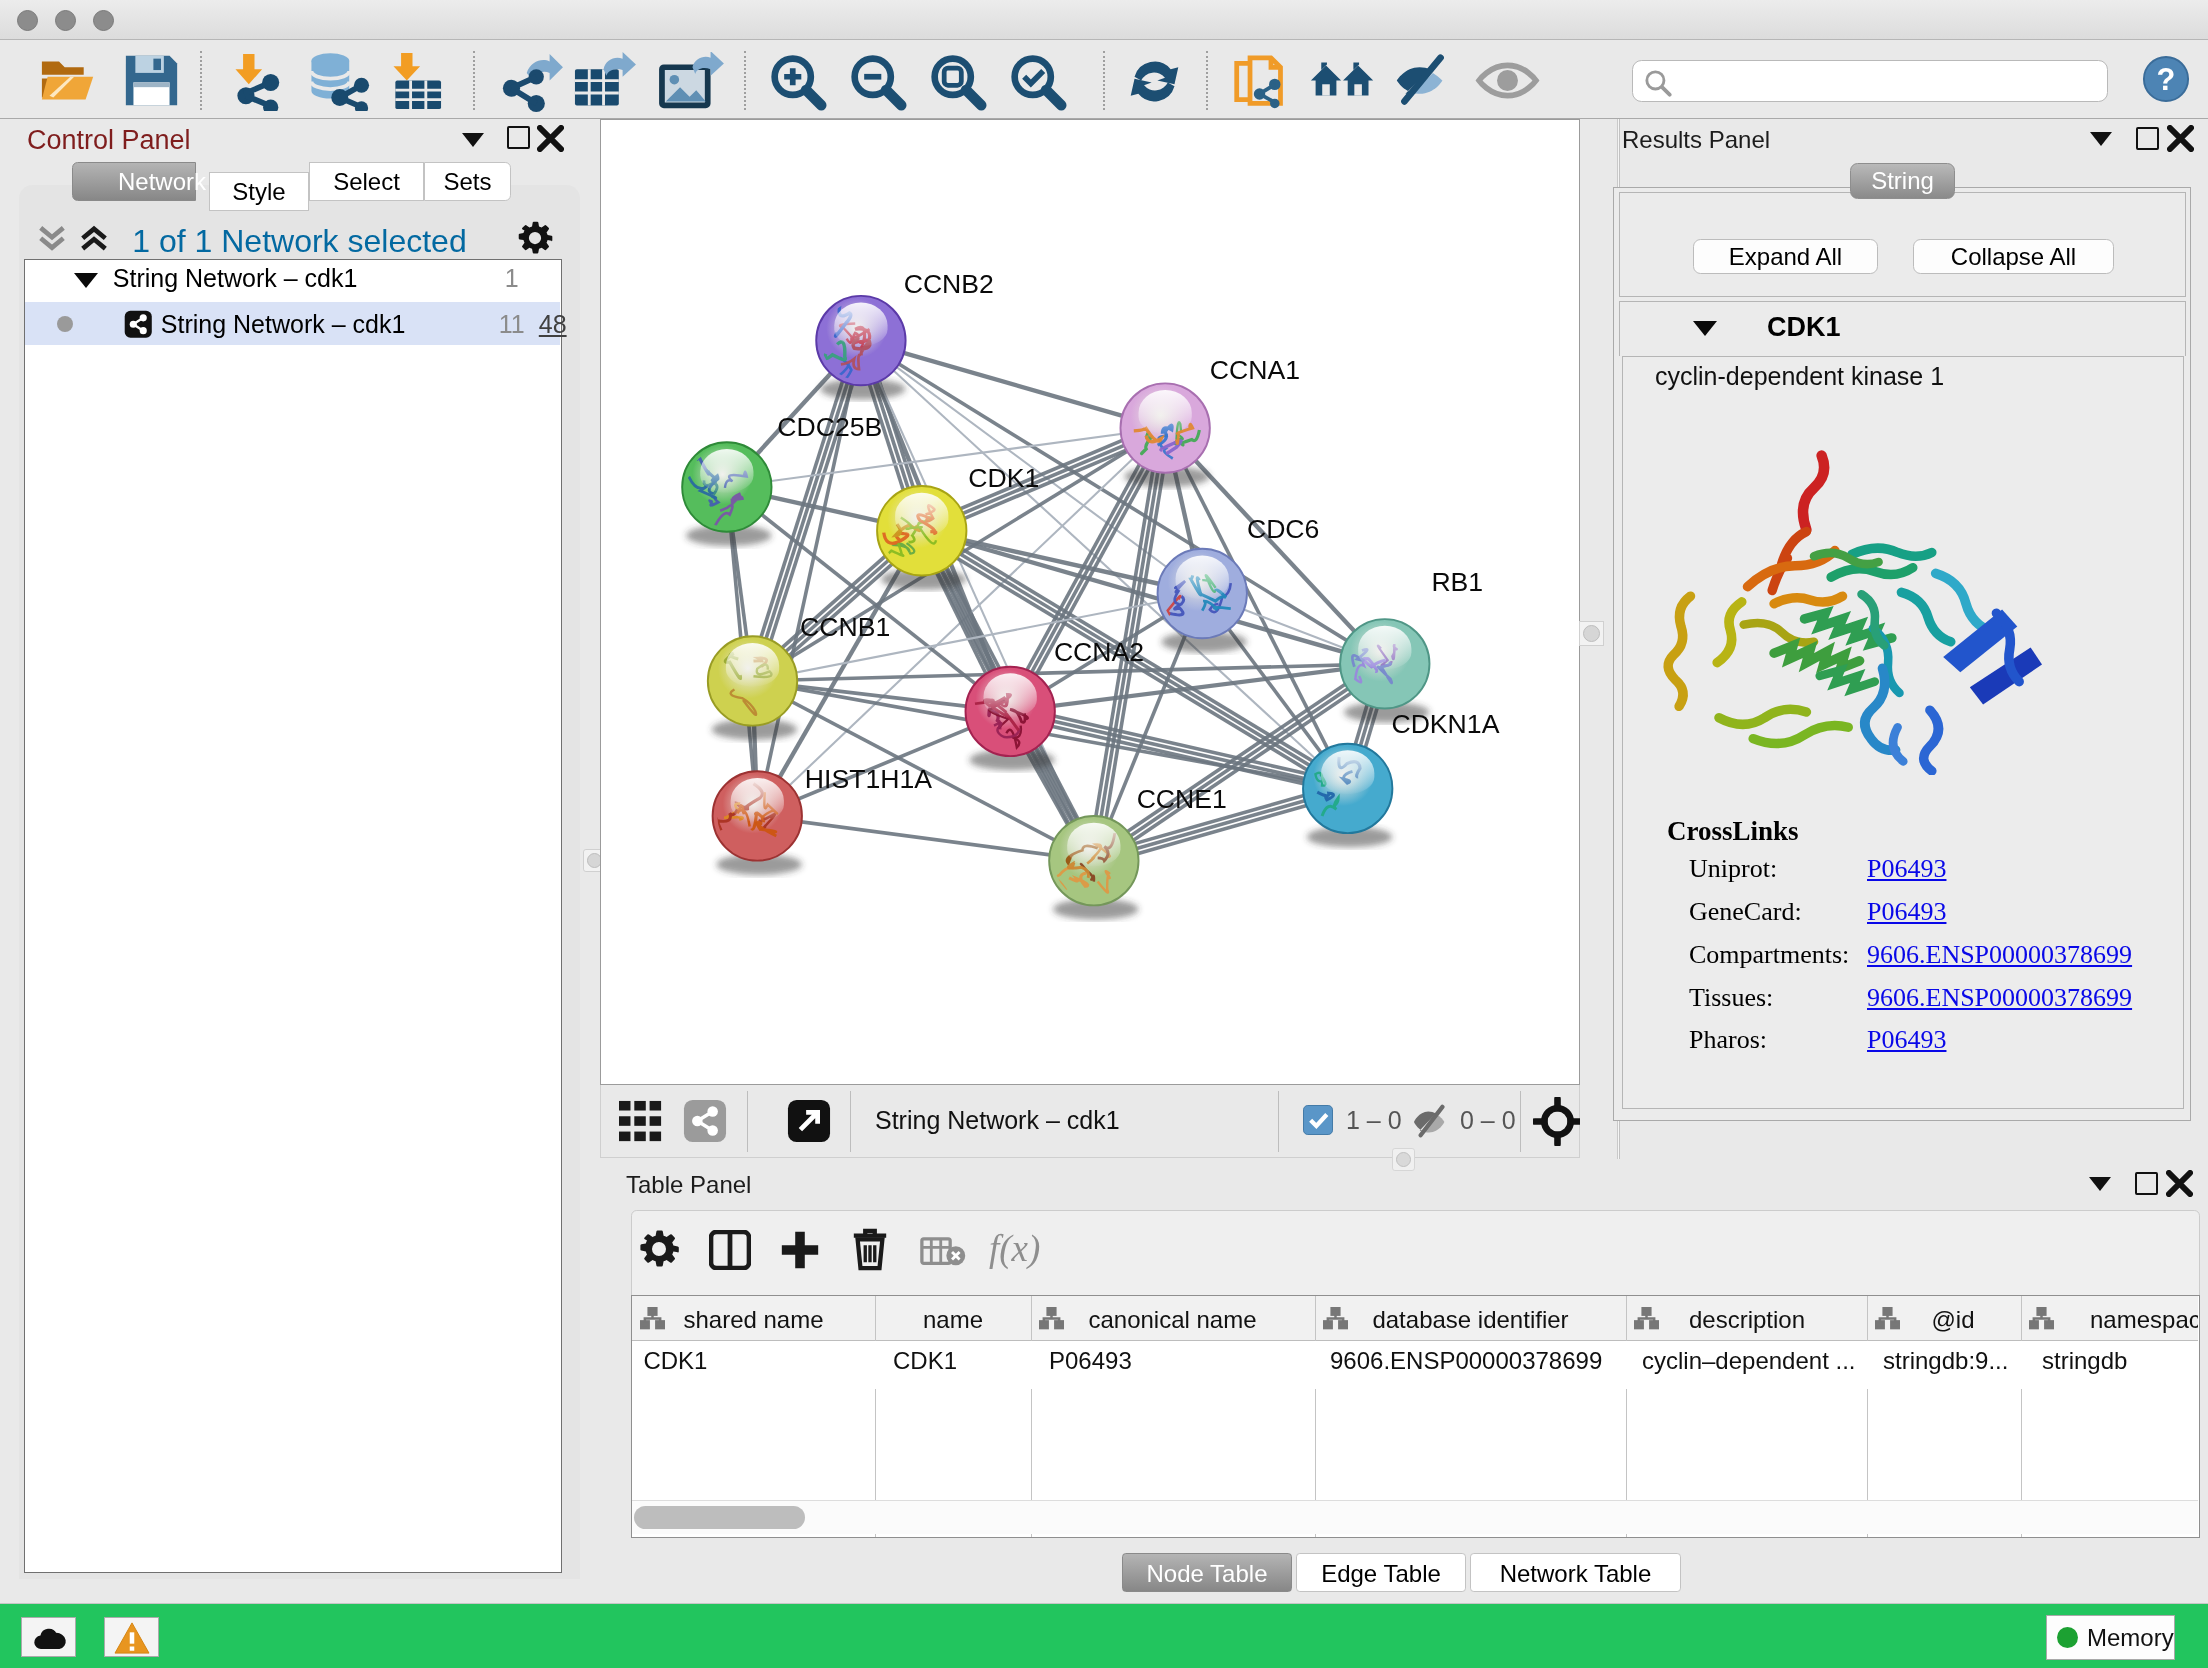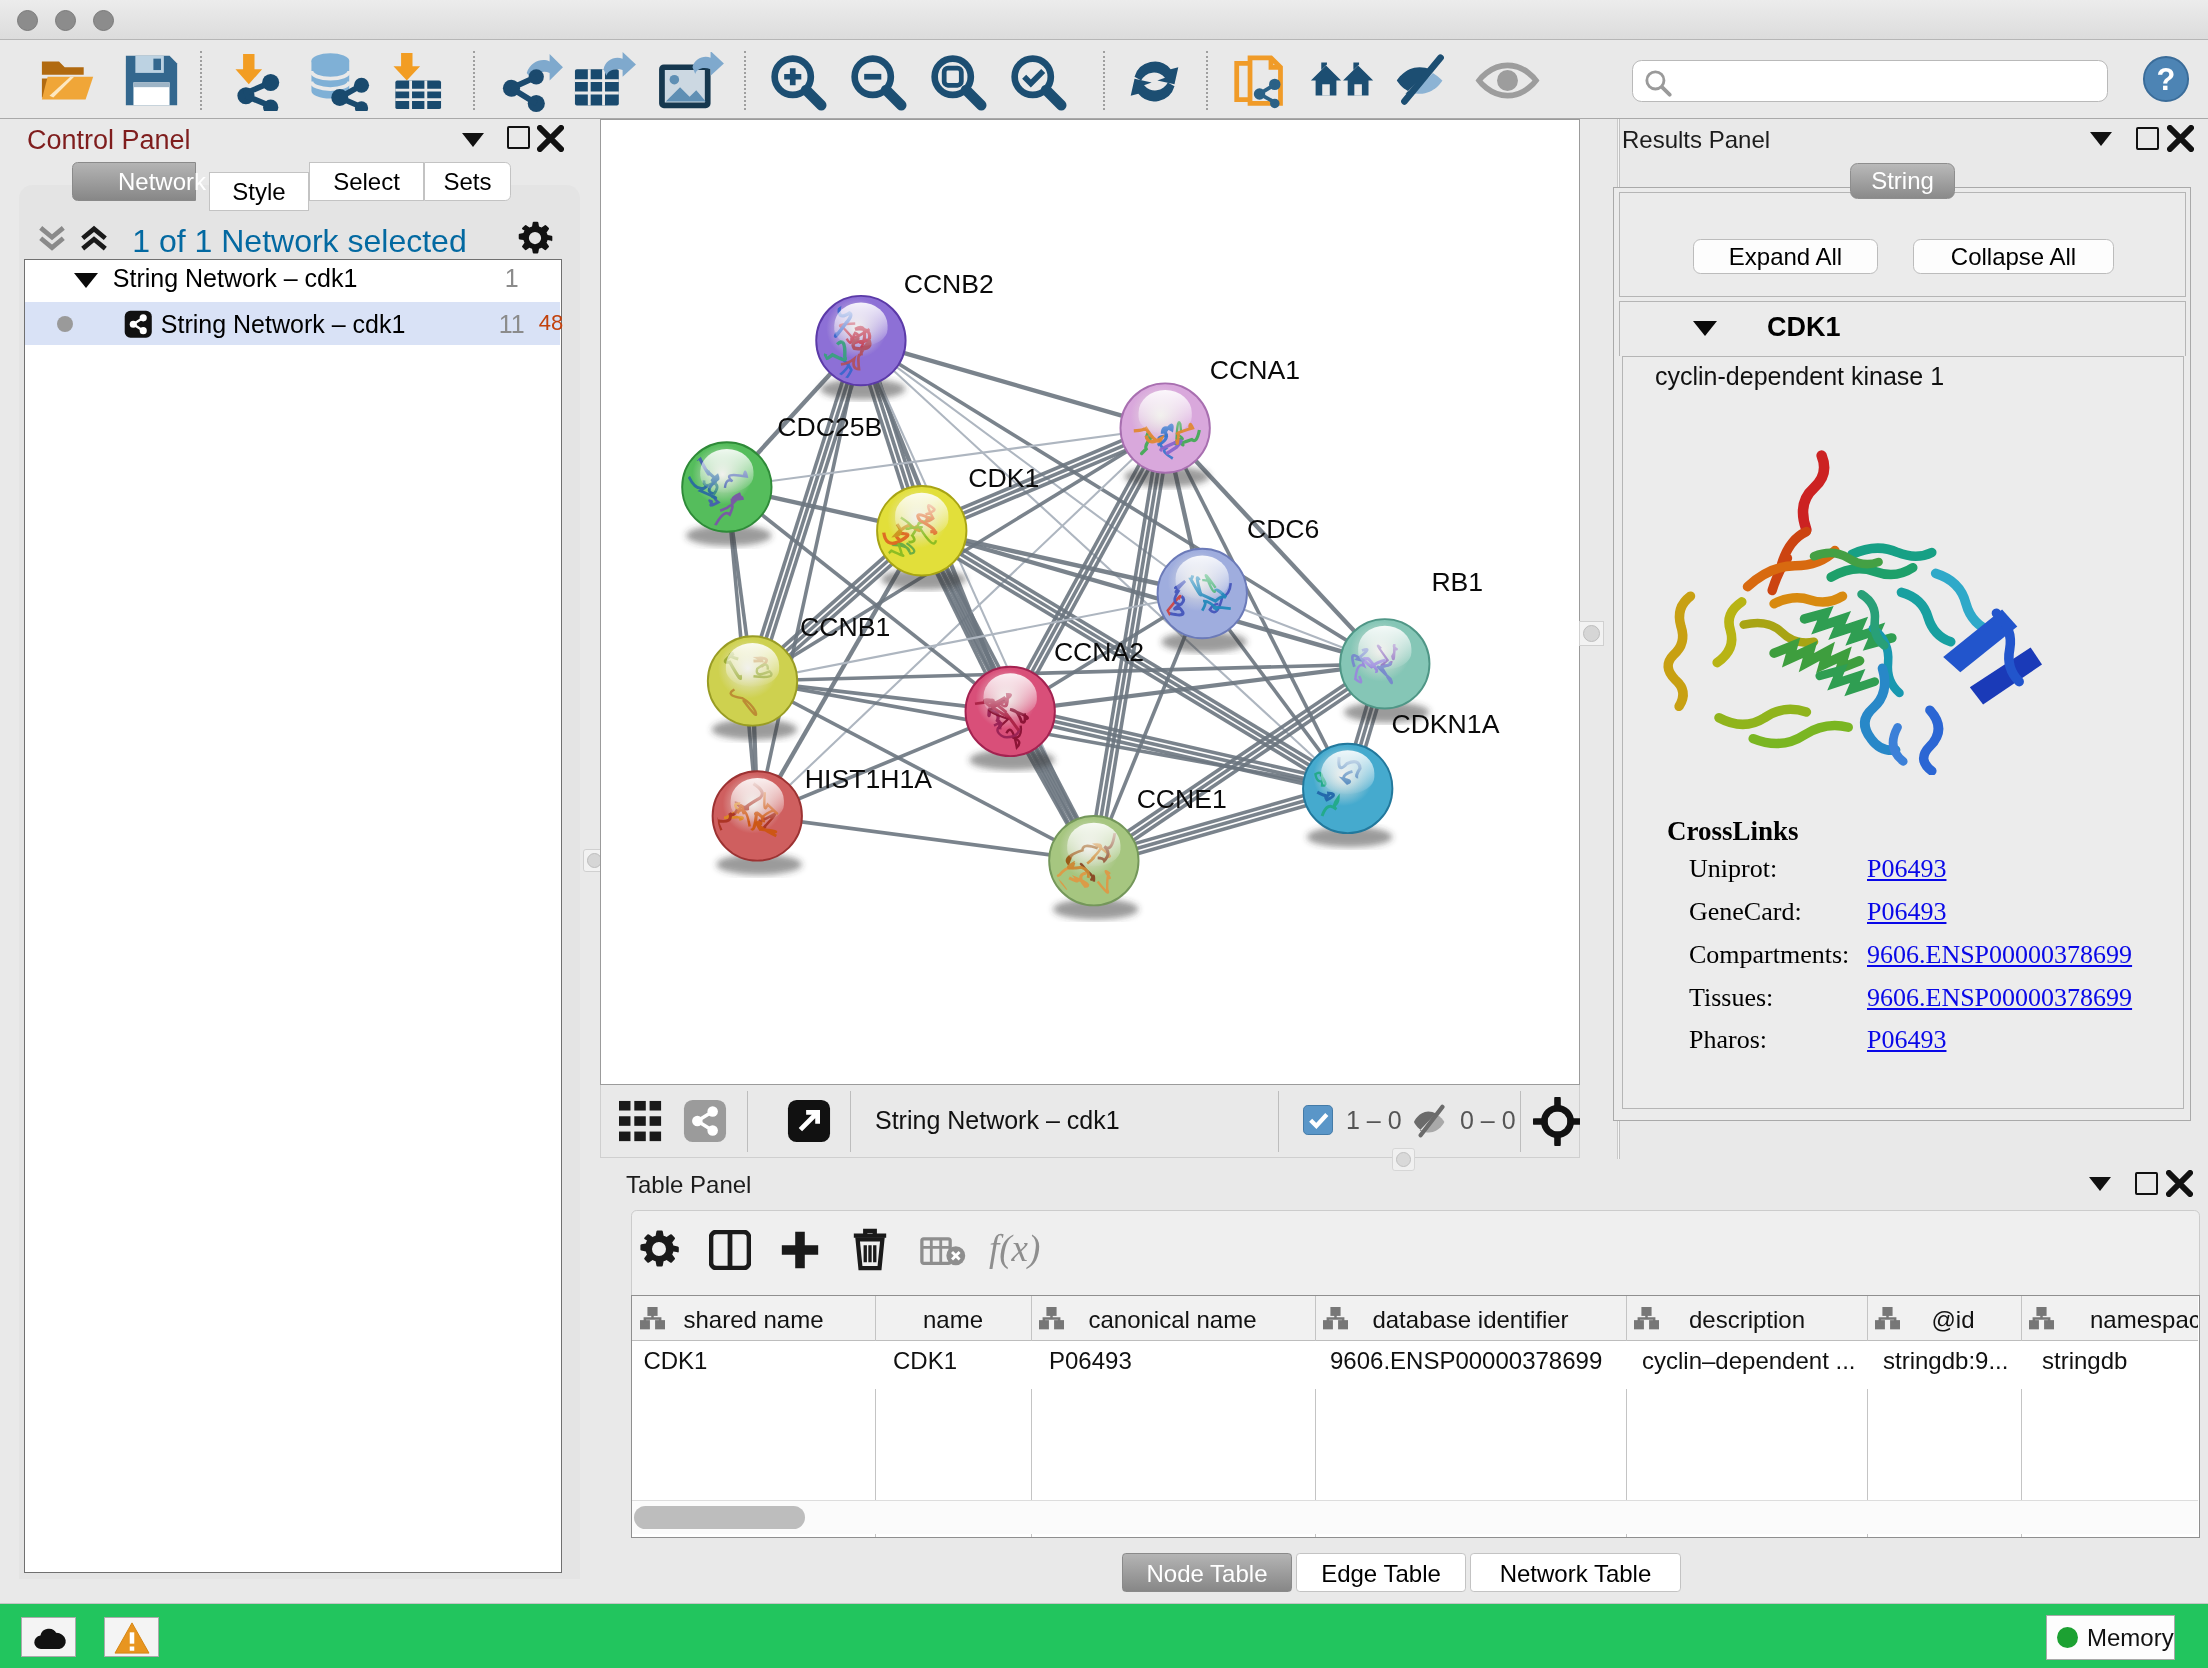--- a/index.html
+++ b/index.html
@@ -242,21 +242,21 @@
           <rect x="1" y="1" width="38" height="38" rx="8" fill="#111"></rect>
           <g fill="#fff">
               <circle cx="13" cy="20" r="5"></circle>
               <circle cx="27" cy="11" r="5"></circle>
               <circle cx="27" cy="29" r="5"></circle>
               <path d="M13 20 L27 11 M13 20 L27 29" stroke="#fff" stroke-width="3.4"></path>
             </g>
         </svg>
         <div class="abs" style="left:136px;top:7.6px;font-size:25px;color:#000;">String Network – cdk1</div>
         <div class="abs" style="left:474px;top:7.6px;font-size:25px;color:#8b8b8b;">11</div>
-        <div class="abs" style="left:514px;top:7.6px;font-size:22px;color:#c2410c;">48</div>
+        <div class="abs" style="left:514px;top:7.6px;font-size:25px;color:#404040;text-decoration:underline;">48</div>
       </div>
     </div>
   </div>
   <div class="abs" style="left:583px;top:849px;width:23px;height:23px;border:1px solid #d0d0d0;background:#f2f2f2;border-radius:2.9px;">
       <div style="position:absolute;left:2.9px;top:2.9px;width:15px;height:15px;border-radius:50%;background:#d6d6d6;border:1px solid #bdbdbd;"></div>
     </div>
 </div>
 <div id="canvas" class="abs">
     <svg width="980" height="966" viewBox="0 0 1030 1016" style="position:absolute;left:0;top:0;">
       <defs>

